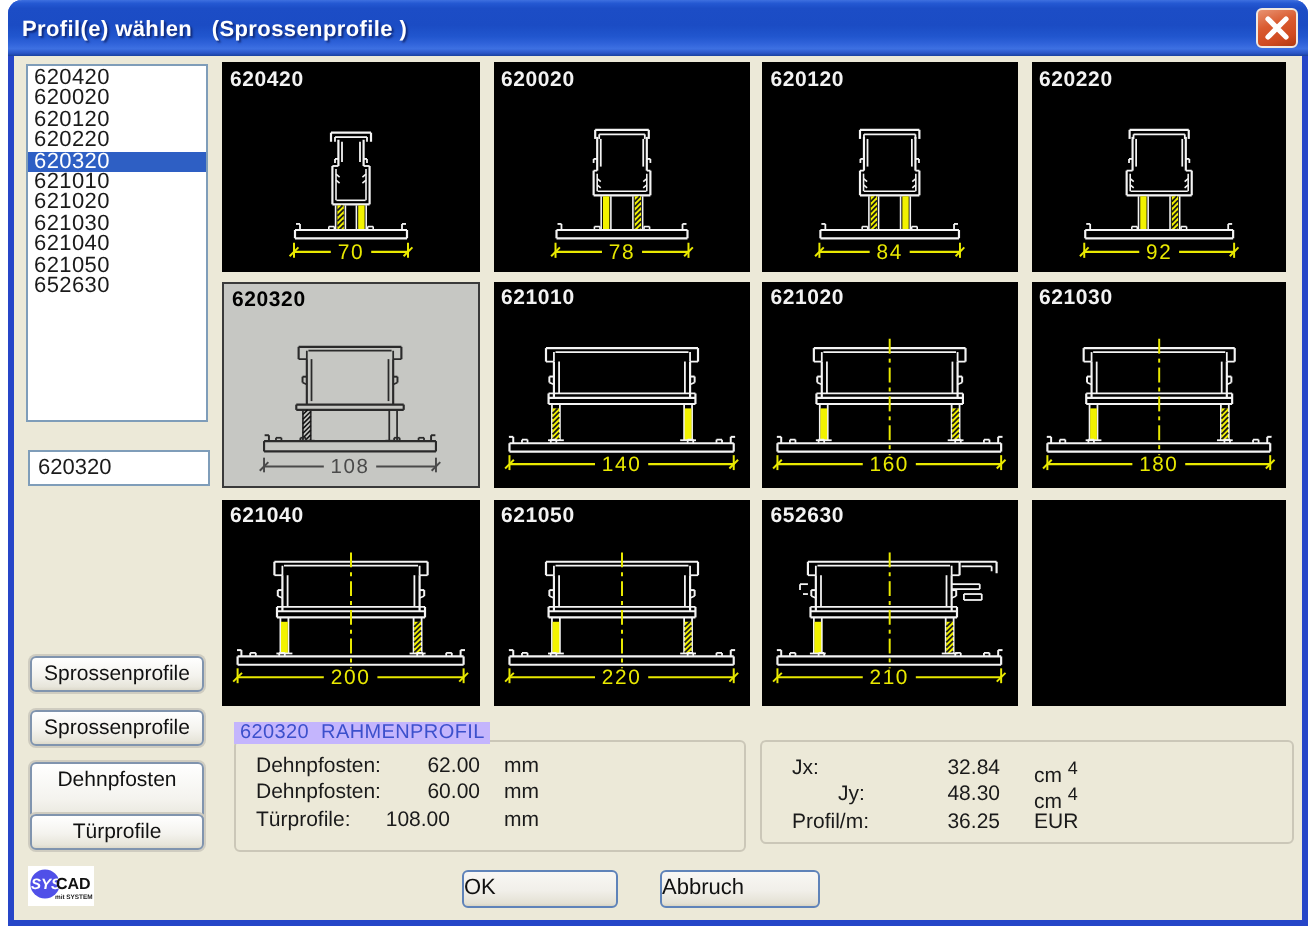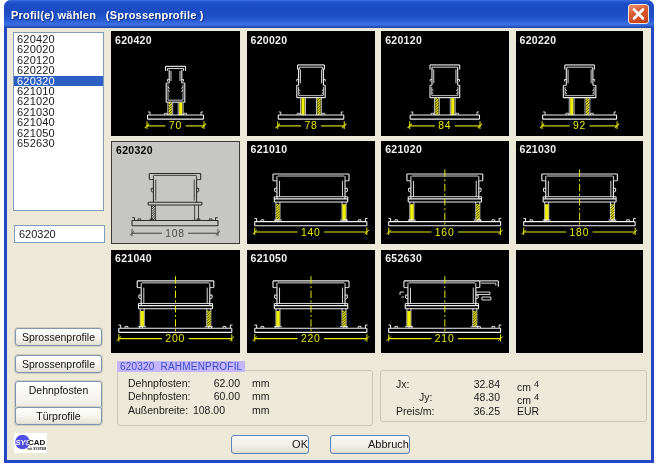--- a/index.html
+++ b/index.html
@@ -27,21 +27,21 @@
  background:linear-gradient(180deg,#fff 0%,#f4f3ee 55%,#e7e5da 90%,#dcd9cb 100%);
  box-shadow:0 0 0 1px #cfccc0;
  font-size:10.5px;color:#111;text-align:center;line-height:16px}
 #logo{position:absolute;left:14px;top:432.5px;width:15px;height:20px}
 fieldset{position:absolute;border:1px solid #cbc7b8;border-radius:3px;background:transparent}
 .grow{position:absolute;font-size:10.5px;color:#1a1a1a;height:13px;line-height:13px;white-space:nowrap}
 .gval{position:absolute;text-align:right;font-size:10.5px;color:#1a1a1a;height:13px;line-height:13px}
 #legend{position:absolute;left:117px;top:361px;font-size:10px;color:#3c50cc;background:#c4b5fd;padding:0 3px;letter-spacing:.2px}
 .okbtn{position:absolute;border:1px solid #5f83b9;border-radius:3px;
  background:linear-gradient(180deg,#f8f7f4 0%,#f1efe9 55%,#e4e1d4 92%,#d8d4c4 100%);
- font-size:11px;color:#111;text-align:right;line-height:17px}
+ font-size:11px;color:#111;text-align:left;line-height:17px}
 sup{font-size:9px;vertical-align:4px}
 </style></head>
 <body>
 <div id="win">
  <div id="title">
       <span>Profil(e) wählen&nbsp;&nbsp; (Sprossenprofile )</span>
       <div id="close"><svg width="19" height="18" viewBox="0 0 19 18">
           <path d="M5 4.5 L14 13.5 M14 4.5 L5 13.5" stroke="#fff" stroke-width="2.6" stroke-linecap="round"></path>
         </svg></div>
     </div>
@@ -890,25 +890,25 @@
 </svg></div>
 <fieldset style="left:117px;top:370px;width:256px;height:56px"></fieldset>
 <fieldset style="left:379.5px;top:370px;width:267px;height:52px"></fieldset>
 <div id="legend">620320&nbsp; RAHMENPROFIL</div>
 <div class="grow" style="left:128px;top:376.5px">Dehnpfosten:</div>
 <div class="gval" style="left:179px;top:376.5px;width:61px">62.00</div>
 <div class="grow" style="left:252px;top:376.5px">mm</div>
 <div class="grow" style="left:128px;top:390px">Dehnpfosten:</div>
 <div class="gval" style="left:179px;top:390px;width:61px">60.00</div>
 <div class="grow" style="left:252px;top:390px">mm</div>
-<div class="grow" style="left:128px;top:403.5px">Außenbreite:</div>
+<div class="grow" style="left:128px;top:403.5px">Türprofile:</div>
 <div class="gval" style="left:179px;top:403.5px;width:46px">108.00</div>
 <div class="grow" style="left:252px;top:403.5px">mm</div>
 <div class="grow" style="left:396px;top:377.5px">Jx:</div>
 <div class="gval" style="left:440px;top:377.5px;width:60px">32.84</div>
 <div class="grow" style="left:517px;top:377.5px">cm <sup>4</sup></div>
 <div class="grow" style="left:419px;top:391px">Jy:</div>
 <div class="gval" style="left:440px;top:391px;width:60px">48.30</div>
 <div class="grow" style="left:517px;top:391px">cm <sup>4</sup></div>
-<div class="grow" style="left:396px;top:404.5px">Preis/m:</div>
+<div class="grow" style="left:396px;top:404.5px">Profil/m:</div>
 <div class="gval" style="left:440px;top:404.5px;width:60px">36.25</div>
 <div class="grow" style="left:517px;top:404.5px">EUR</div>
 <div class="okbtn" style="left:231px;top:435px;width:78px;height:19px">OK</div>
 <div class="okbtn" style="left:330px;top:435px;width:80px;height:19px">Abbruch</div>
 </body></html>

